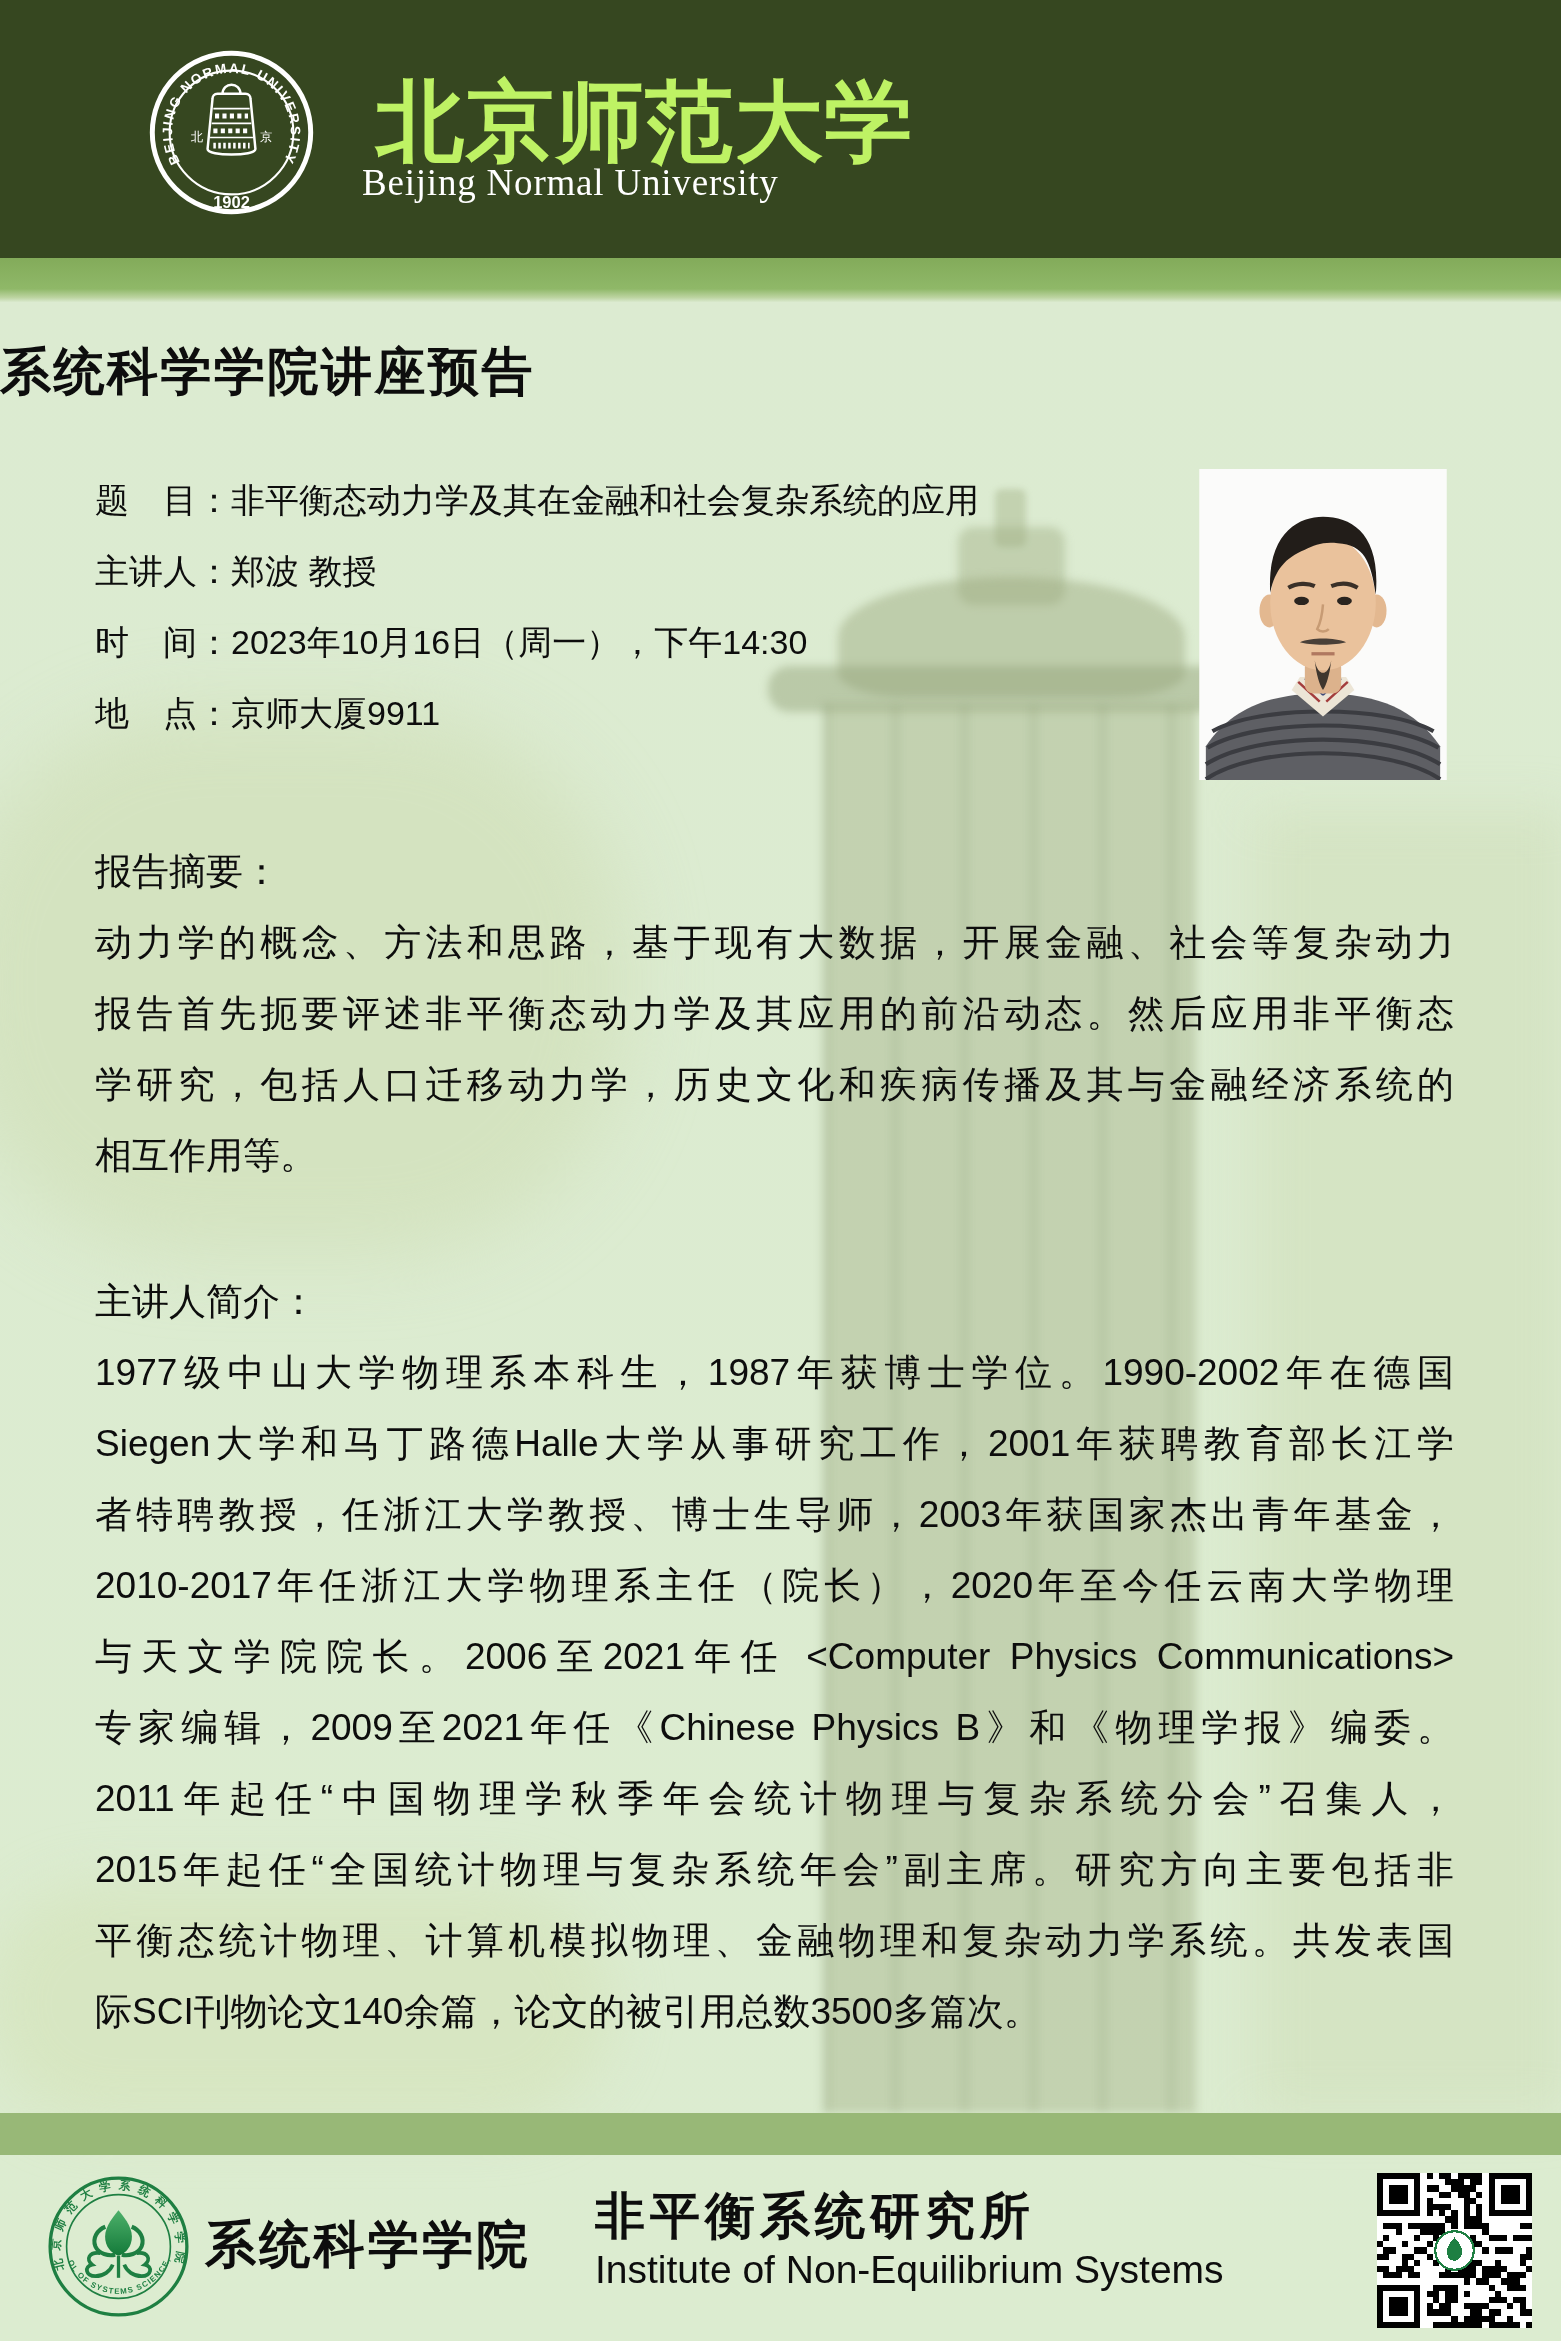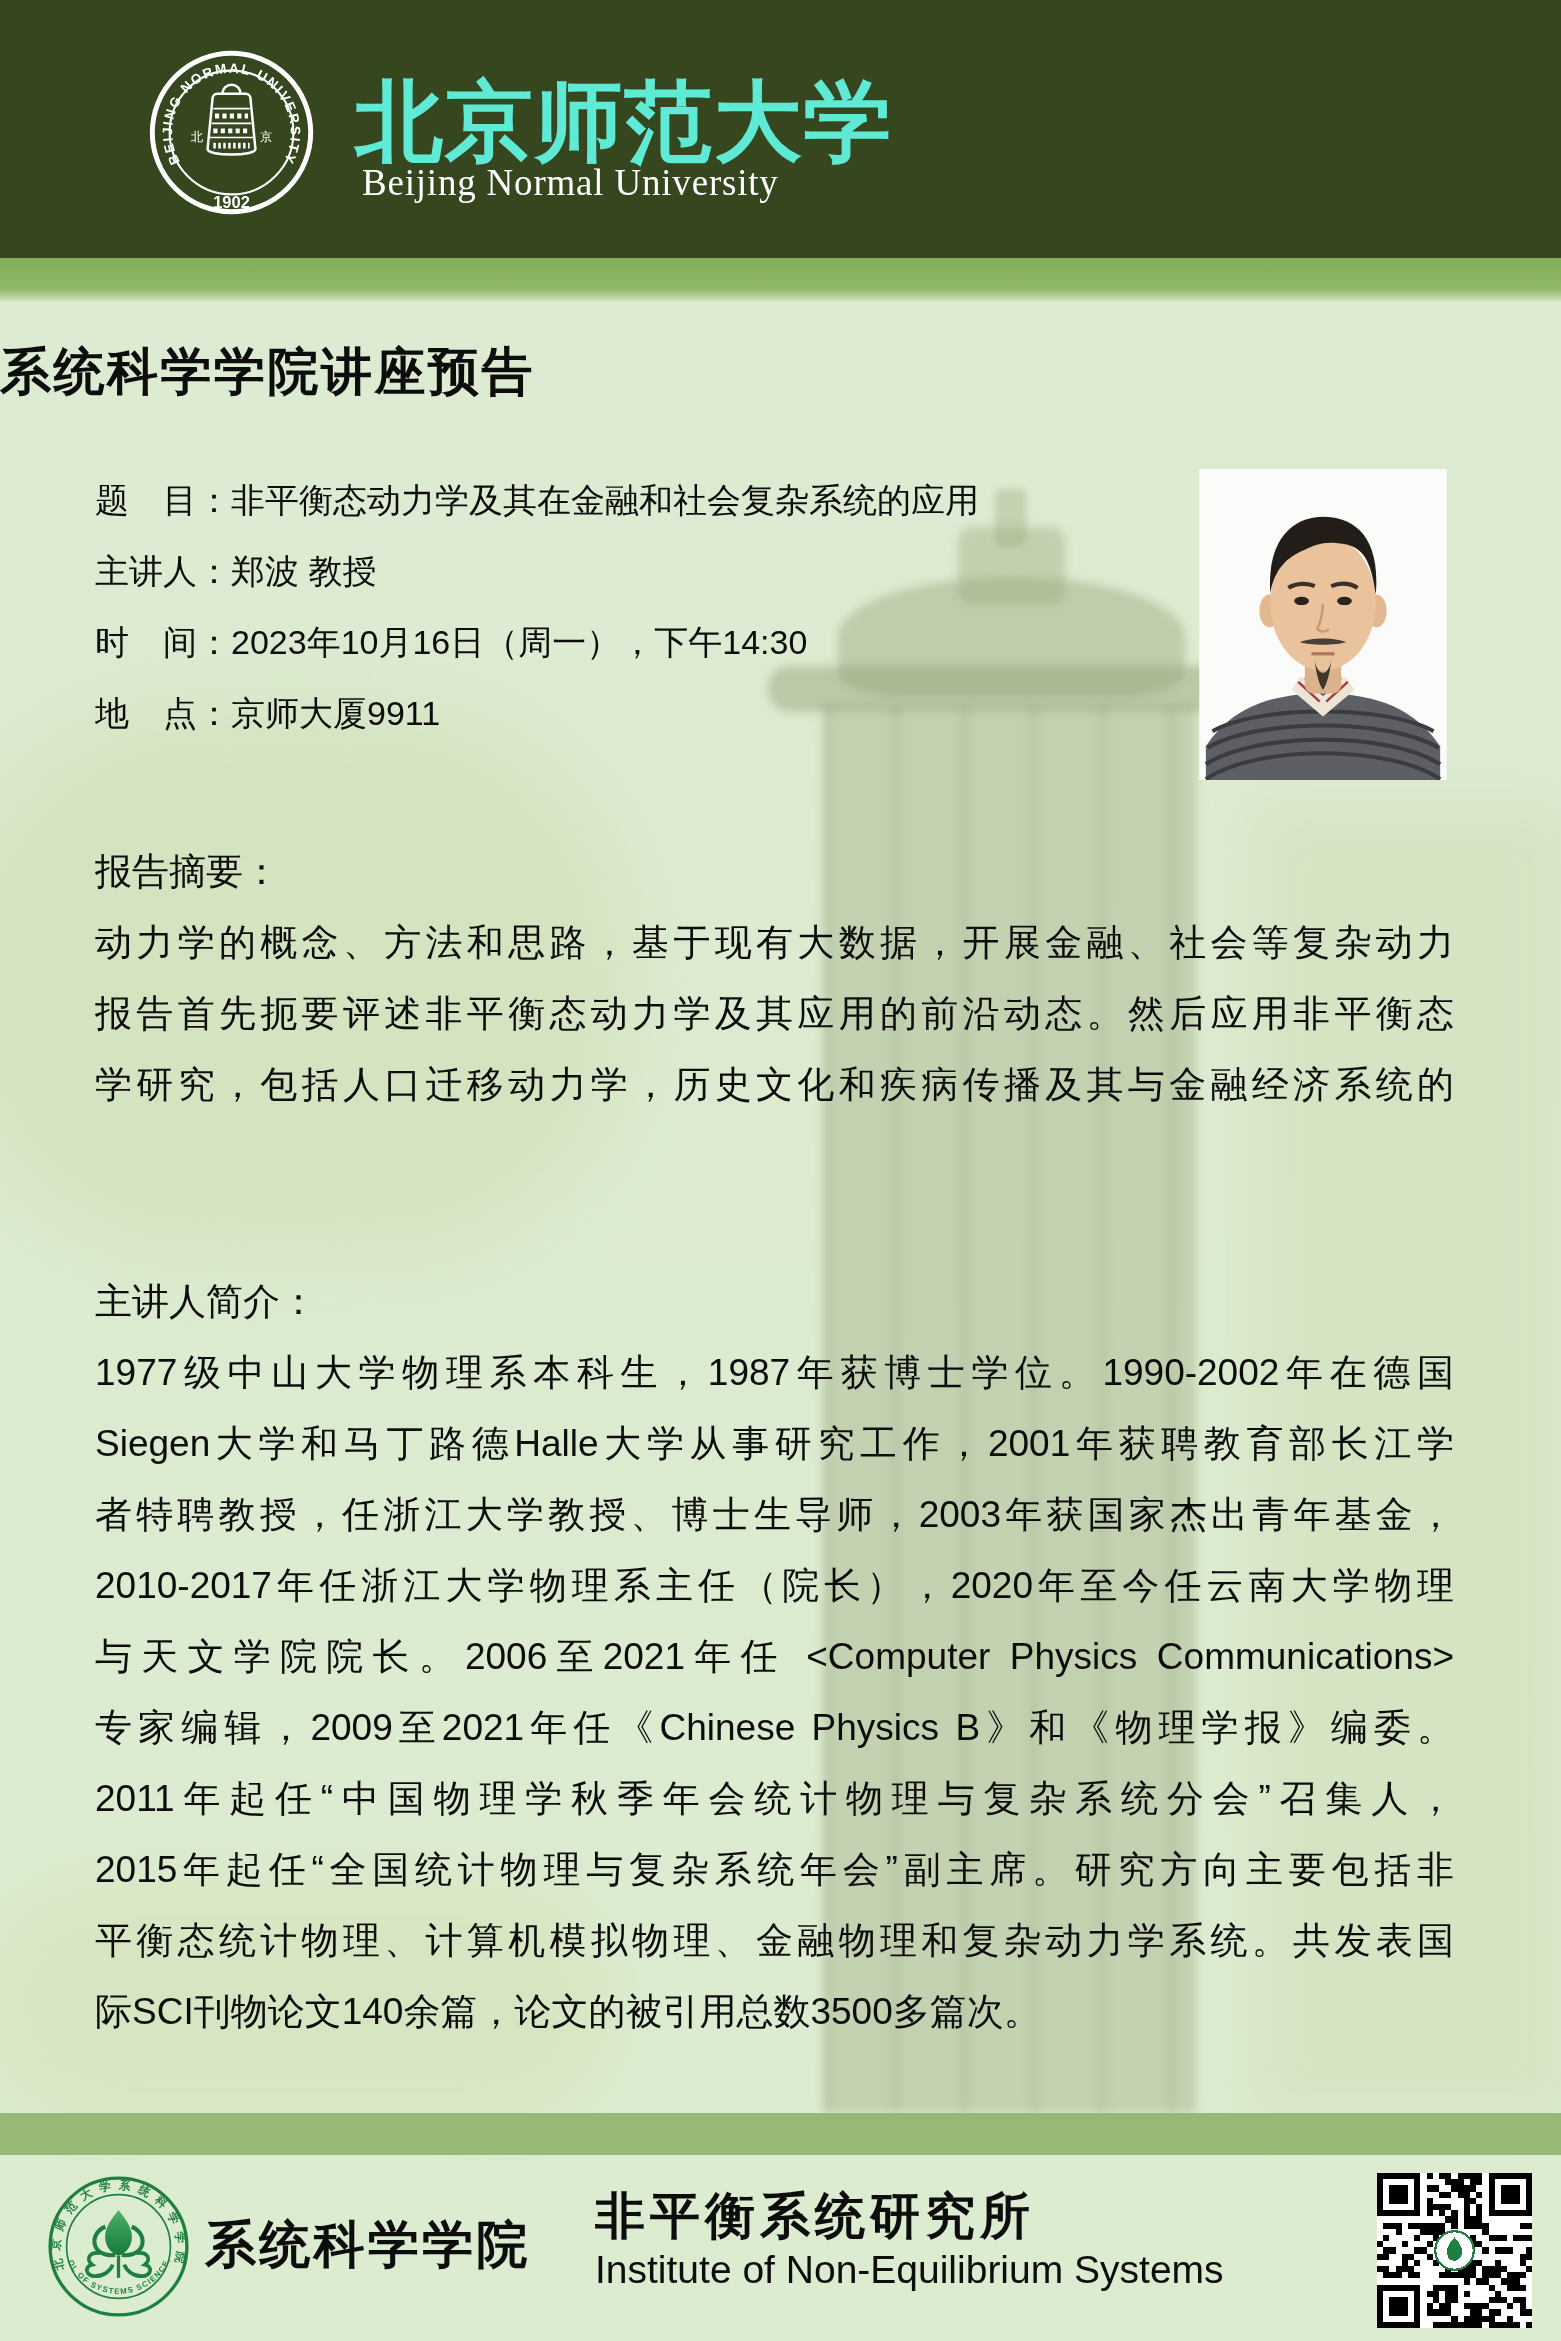--- a/index.html
+++ b/index.html
@@ -11,22 +11,22 @@
   *{box-sizing:border-box;}
   .poster{
     position:relative; width:1561px; height:2342px; overflow:hidden;
     background:linear-gradient(180deg,#d8e8cc 0%, var(--body_green) 10%, #dcecd0 100%);
     font-family:"Liberation Sans","DejaVu Sans",sans-serif; color:var(--ink);
   }
   
   .header{position:absolute;left:0;top:0;width:1561px;height:258px;background:var(--header_green);z-index:3;}
   .bnu-seal{position:absolute;left:149px;top:50px;width:165px;height:165px;}
   .calligraphy{
-    position:absolute;left:355px;top:64px;height:116px;line-height:116px;
-    font-size:88px;font-weight:bold;color:#5eead4;letter-spacing:1.7px;white-space:nowrap;
+    position:absolute;left:376px;top:64px;height:116px;line-height:116px;
+    font-size:88px;font-weight:bold;color:#bef264;letter-spacing:1.7px;white-space:nowrap;
   }
   .en-name{
     position:absolute;left:362px;top:159px;height:48px;line-height:48px;
     font-family:"Liberation Serif","DejaVu Serif",serif;font-size:37px;color:#fff;letter-spacing:0.8px;white-space:nowrap;
   }
   .strip{
     position:absolute;left:0;top:258px;width:1561px;height:44px;z-index:3;
     background:linear-gradient(180deg,#83ab5a 0%,#8fb868 70%,#bdd4a2 90%,#d9e9cd 100%);
   }
   
@@ -177,20 +177,21 @@
       <path d="M136,224 L164,224" stroke="#b07860" stroke-width="4"></path>
       <path d="M140,232 C144,252 156,252 160,232 C158,250 154,262 150,268 C146,262 142,250 140,232 Z" fill="#3f362e"></path>
     </svg>
   </div>
 
   <div class="section abstract">
     <div class="s-heading">报告摘要：</div>
     <div class="line jl">动力学的概念、方法和思路，基于现有大数据，开展金融、社会等复杂动力</div>
     <div class="line jl">报告首先扼要评述非平衡态动力学及其应用的前沿动态。然后应用非平衡态</div>
     <div class="line jl">学研究，包括人口迁移动力学，历史文化和疾病传播及其与金融经济系统的</div>
+    <div class="line">相互作用等。</div>
   </div>
 
   <div class="section bio">
     <div class="s-heading">主讲人简介：</div>
     <div class="line jl">1977级中山大学物理系本科生，1987年获博士学位。1990-2002年在德国</div>
     <div class="line jl">Siegen大学和马丁路德Halle大学从事研究工作，2001年获聘教育部长江学</div>
     <div class="line jl">者特聘教授，任浙江大学教授、博士生导师，2003年获国家杰出青年基金，</div>
     <div class="line jl">2010-2017年任浙江大学物理系主任（院长），2020年至今任云南大学物理</div>
     <div class="line jl">与天文学院院长。2006至2021年任 &lt;Computer Physics Communications&gt;</div>
     <div class="line jl">专家编辑，2009至2021年任《Chinese Physics B》和《物理学报》编委。</div>

